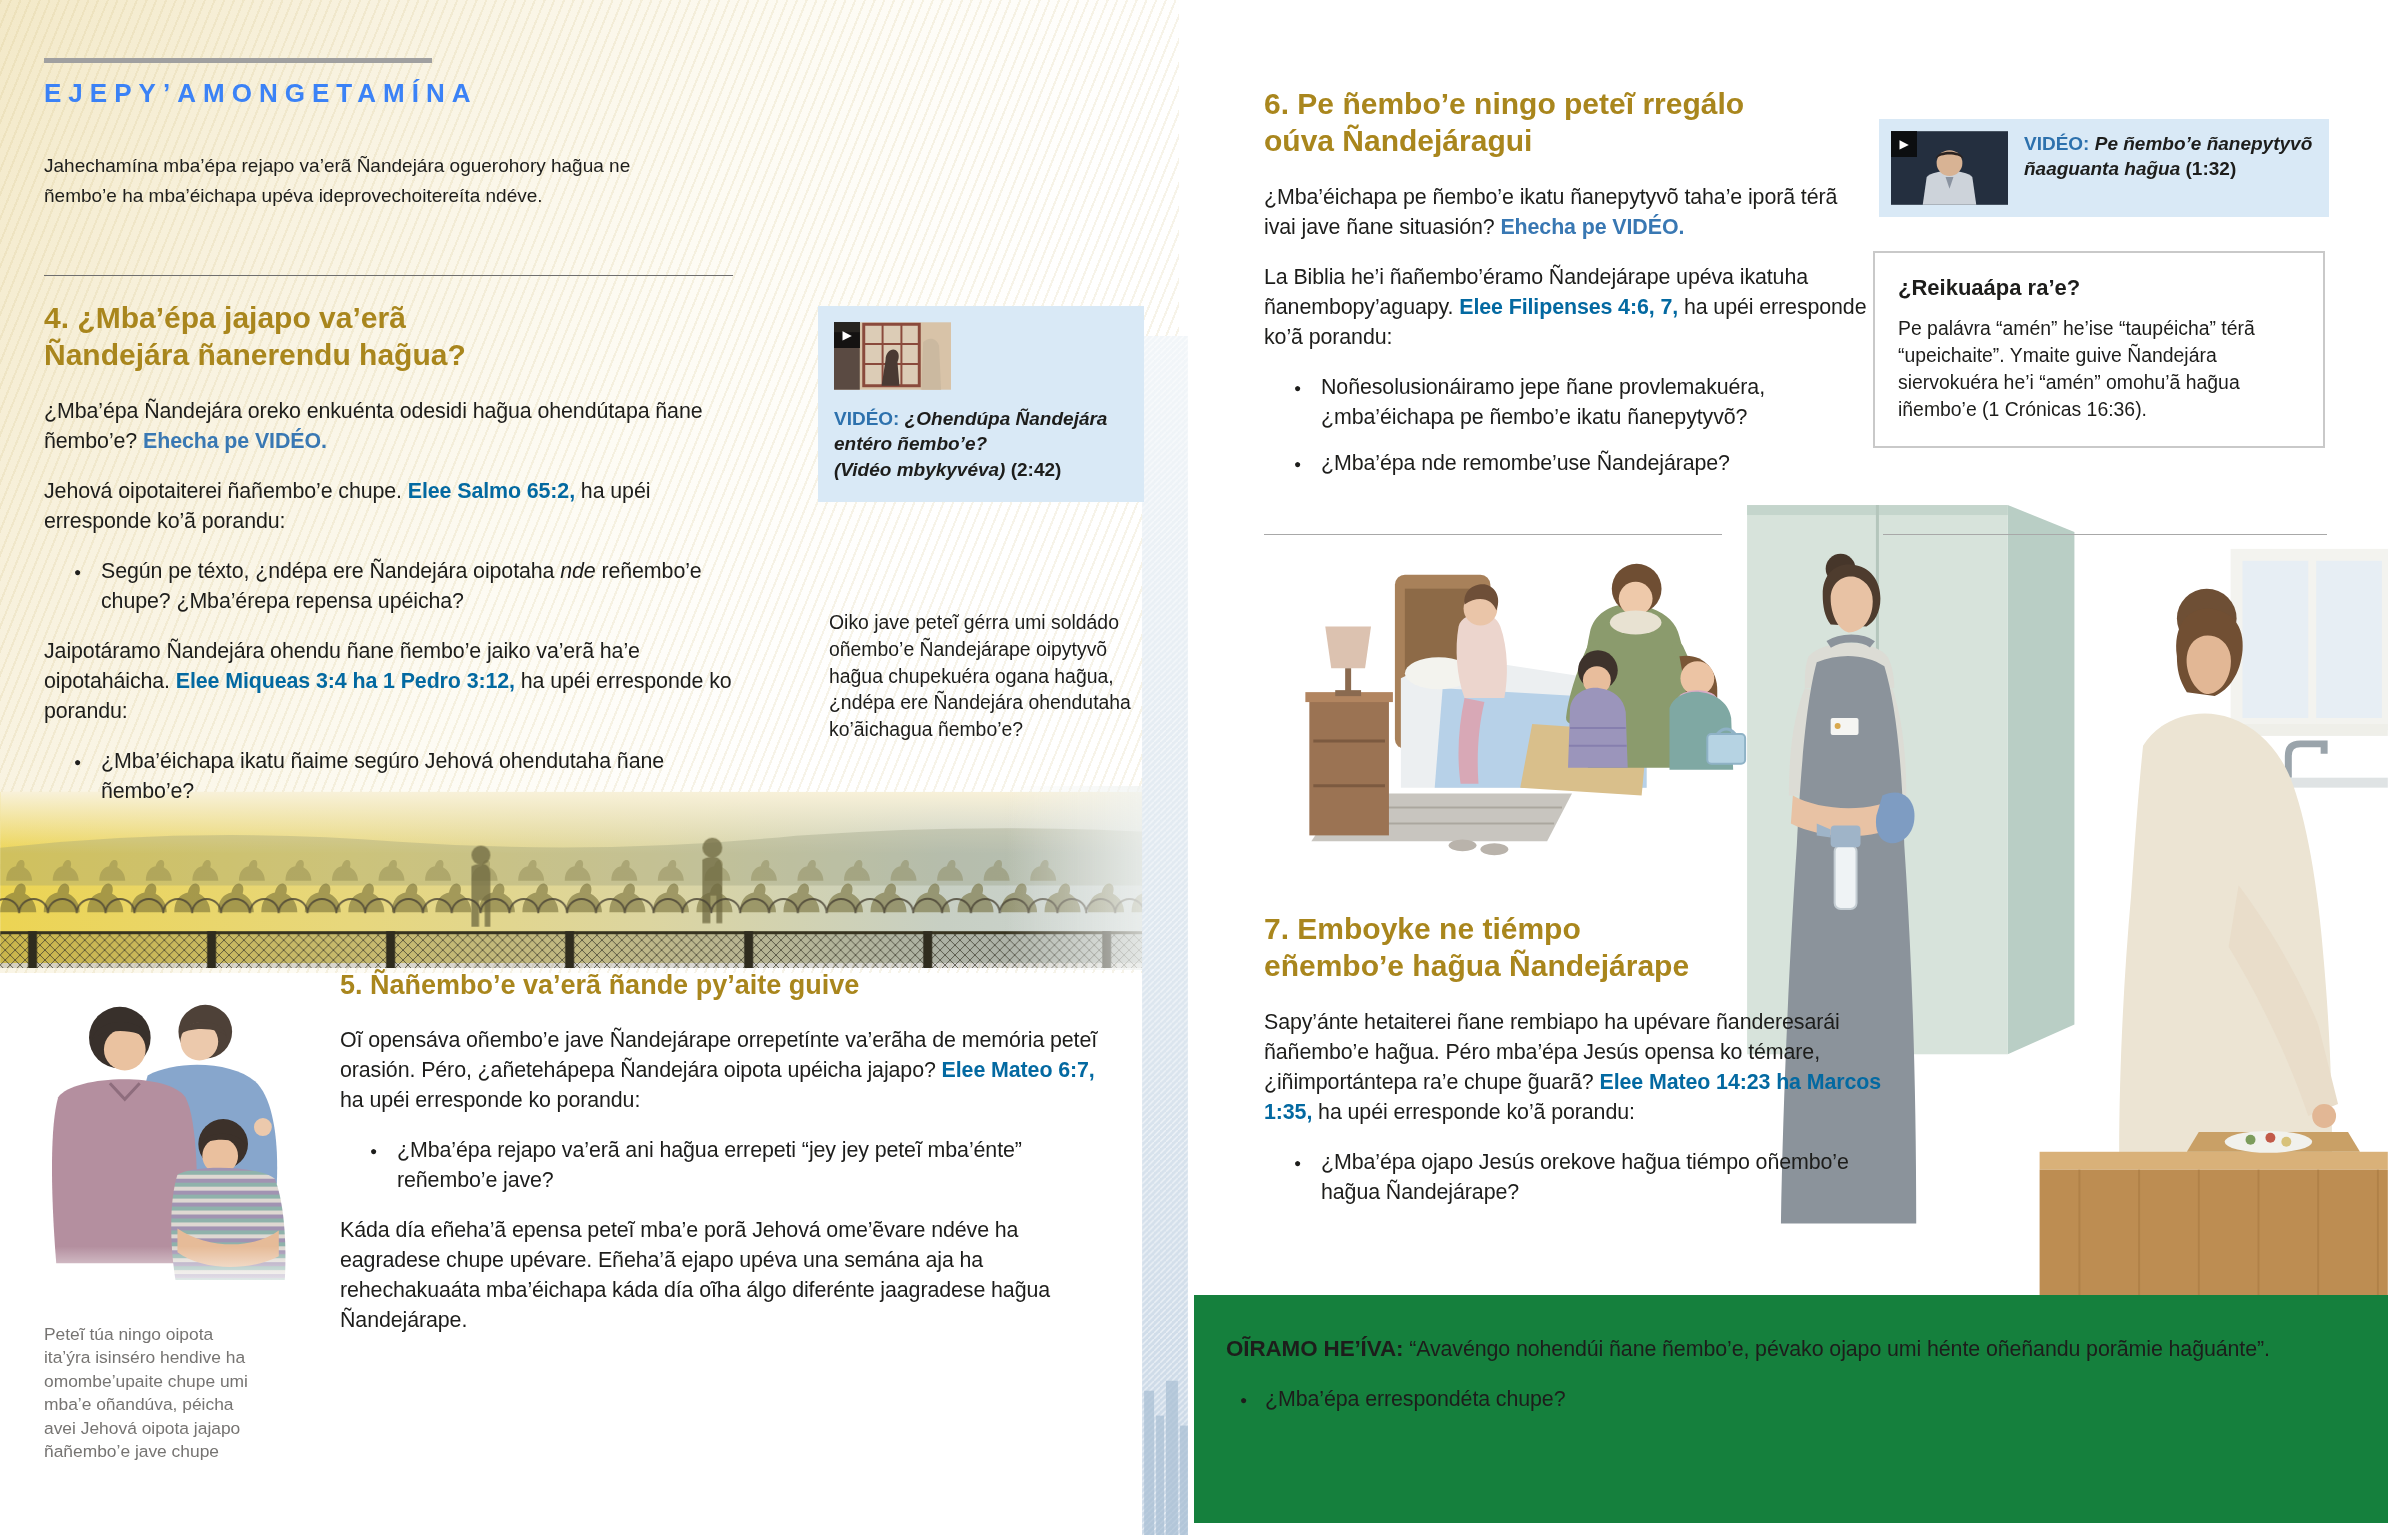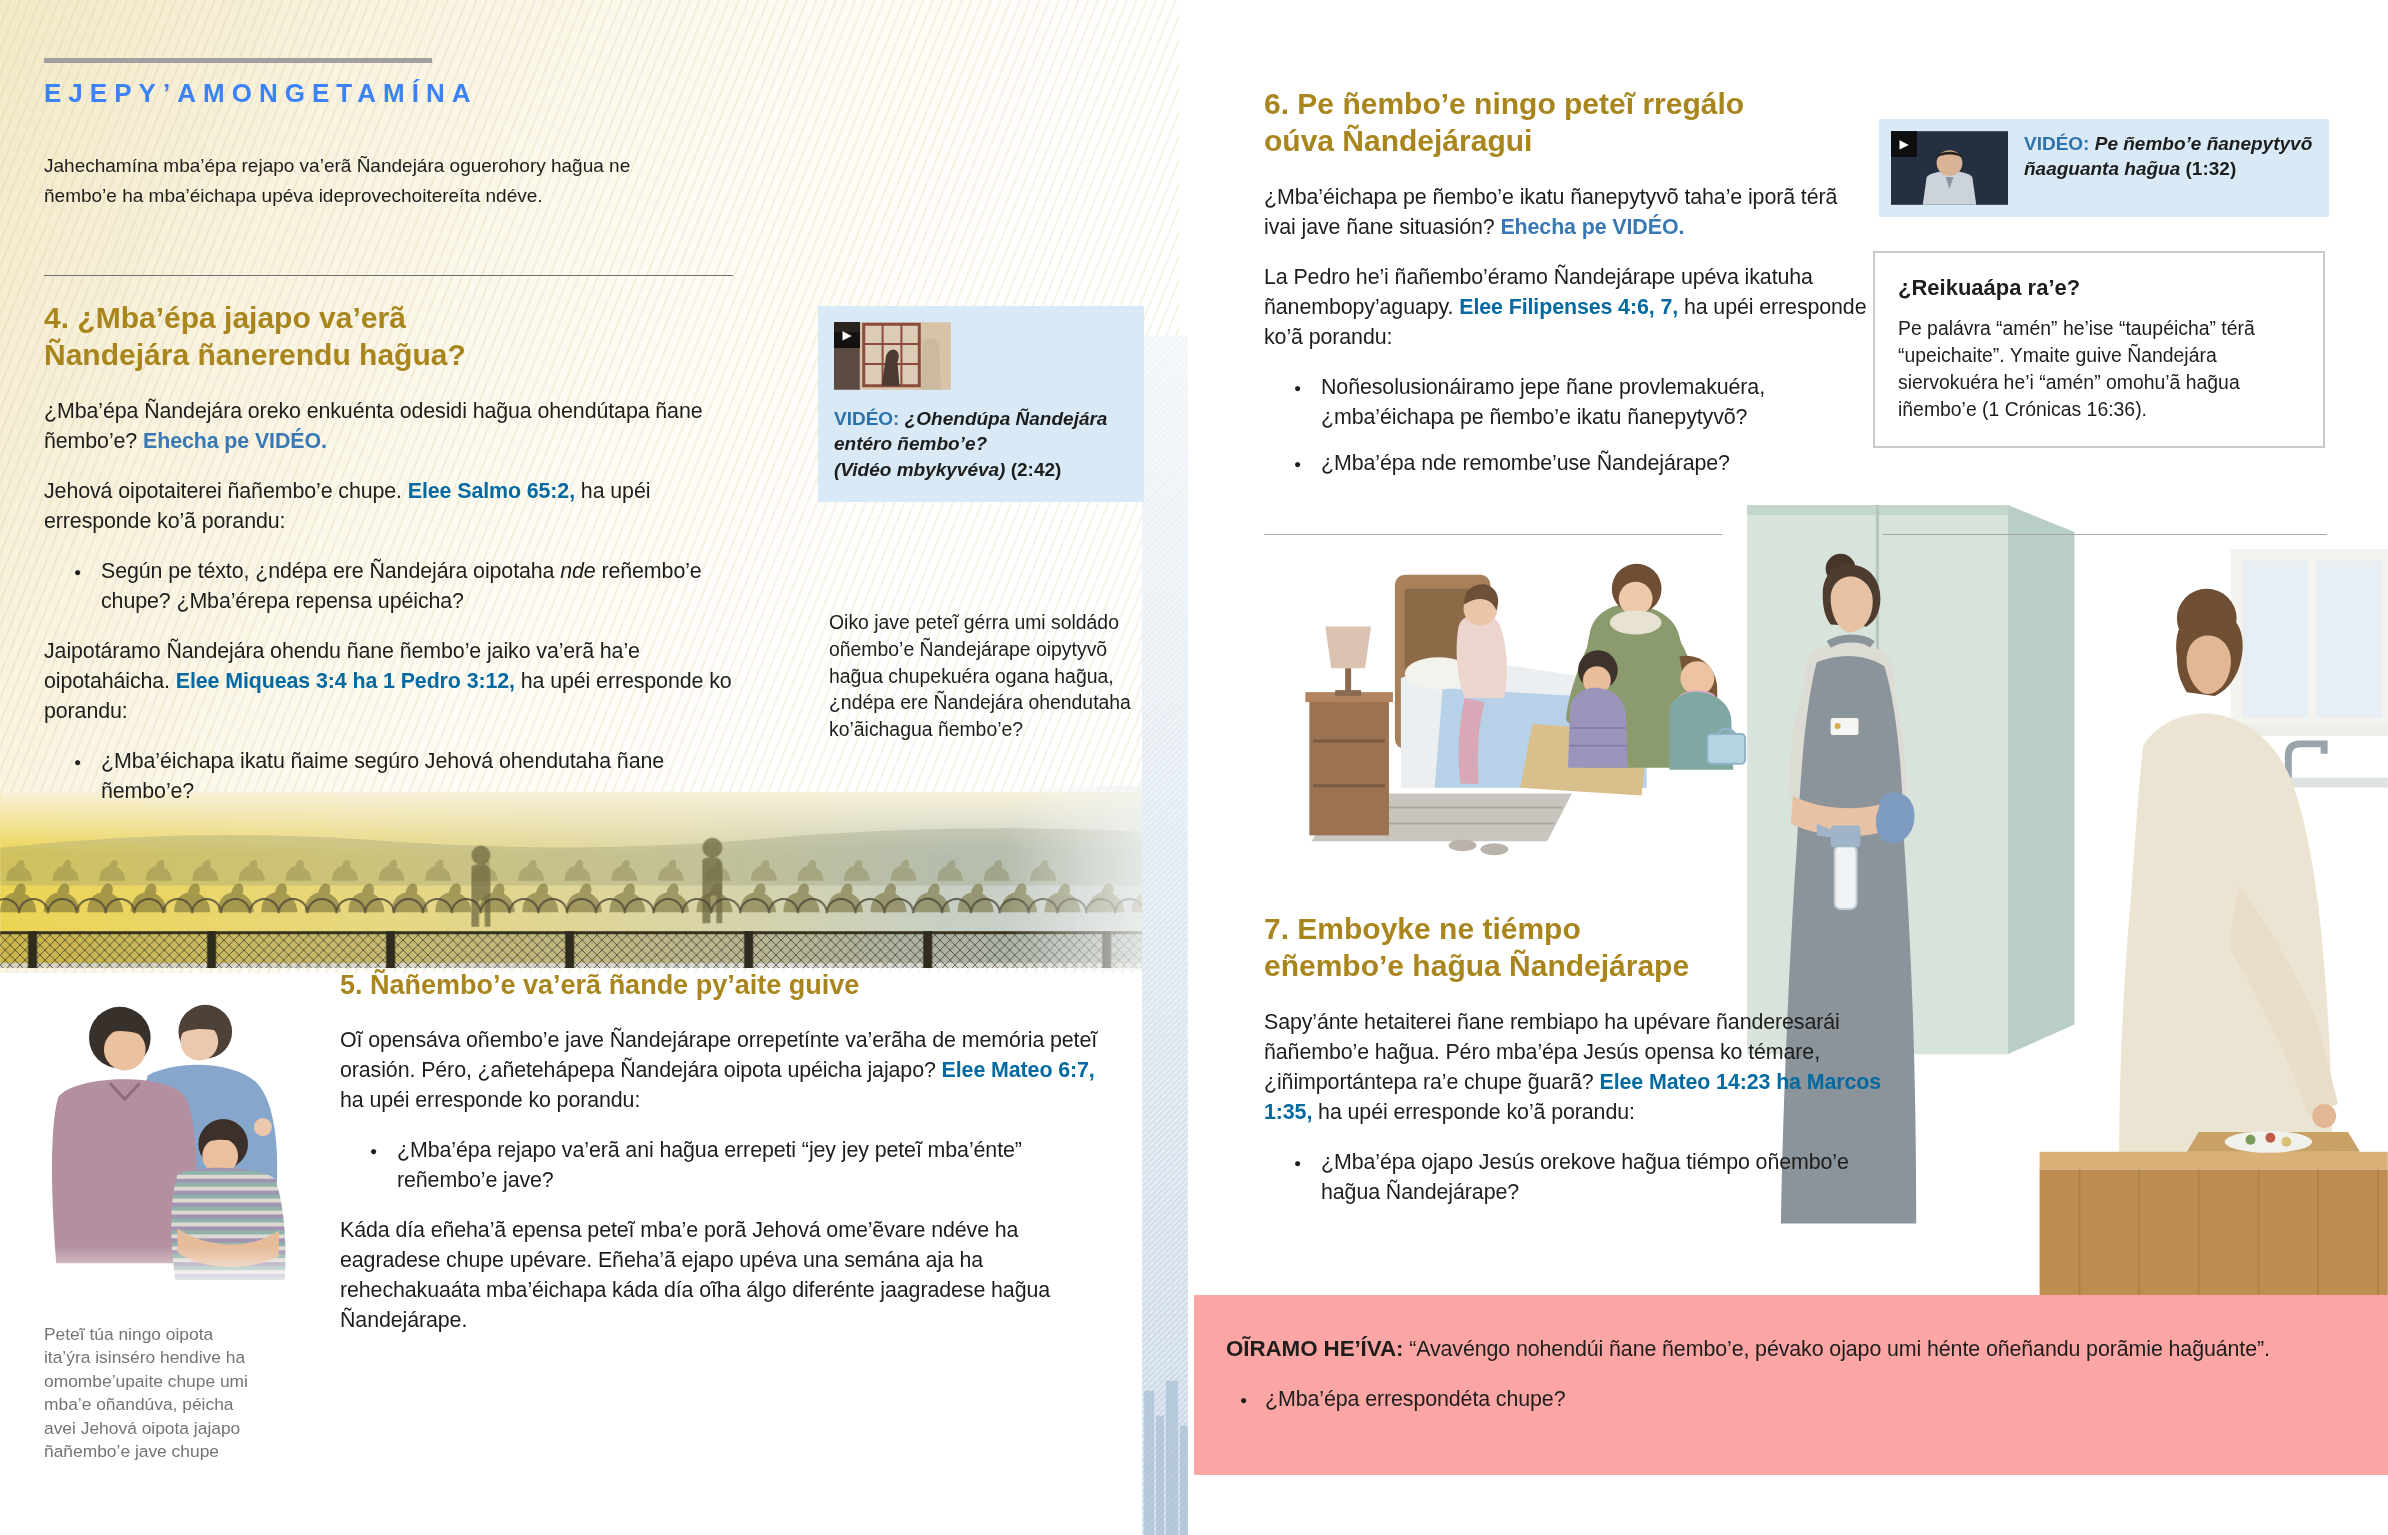--- a/index.html
+++ b/index.html
@@ -47,21 +47,21 @@
   
   #know{position:absolute;left:1873px;top:251px;width:452px;box-sizing:border-box;background:#ffffff;
         border:2px solid #c9c9c9;padding:22px 23px;}
   #know h3{margin:0 0 14px 0;font-size:22px;}
   #know p{margin:0;font-size:19.4px;line-height:1.4;}
   
   .rule6{position:absolute;top:534px;height:1px;background:#a8a8a8;}
   #rule6a{left:1264px;width:458px;}
   #rule6b{left:1883px;width:444px;}
   
-  #footer{position:absolute;left:1194px;top:1295px;width:1194px;height:180px;background:#fca5a5;
+  #footer{position:absolute;left:1194px;top:1295px;width:1194px;height:228px;background:#15803d;
           box-sizing:border-box;padding:38px 90px 0 32px;}
   #footer .flabel{font-size:22.4px;}
   #footer .bullet{margin-left:14px;padding-left:25px;}
   
   #stripsvg{position:absolute;left:0;top:786px;}
   #famsvg{position:absolute;left:28px;top:980px;}
   #guttersvg{position:absolute;left:1142px;top:336px;}
   #rightsvg{position:absolute;left:1144px;top:328px;}
   svg{display:block;}
 </style>
@@ -370,21 +370,21 @@
     <div class="bullet b">¿Mba’épa rejapo va’erã ani hag̃ua errepeti “jey jey peteĩ mba’énte” reñembo’e jave?</div>
     <p class="b">Káda día eñeha’ã epensa peteĩ mba’e porã Jehová ome’ẽvare ndéve ha eagradese chupe upévare. Eñeha’ã ejapo upéva una semána aja ha rehechakuaáta mba’éichapa káda día oĩha álgo diferénte jaagradese hag̃ua Ñandejárape.</p>
   </div>
 
   <p id="cap5">Peteĩ túa ningo oipota ita’ýra isinséro hendive ha omombe’upaite chupe umi mba’e oñandúva, péicha avei Jehová oipota jajapo ñañembo’e jave chupe</p>
 
   <div id="col6">
     <h2 class="sec t30">6. Pe ñembo’e ningo peteĩ rregálo
 oúva Ñandejáragui</h2>
     <p class="b"><span>¿Mba’éichapa pe ñembo’e ikatu ñanepytyvõ taha’e iporã térã ivai jave ñane situasión? </span><a class="blue">Ehecha pe VIDÉO.</a></p>
-    <p class="b"><span>La Pedro he’i ñañembo’éramo Ñandejárape upéva ikatuha ñanembopy’aguapy. </span><a class="gold">Elee Filipenses 4:6, 7,</a><span> ha upéi erresponde ko’ã porandu:</span></p>
+    <p class="b"><span>La Biblia he’i ñañembo’éramo Ñandejárape upéva ikatuha ñanembopy’aguapy. </span><a class="gold">Elee Filipenses 4:6, 7,</a><span> ha upéi erresponde ko’ã porandu:</span></p>
     <div class="bullet b" style="margin-bottom:16px;">Noñesolusionáiramo jepe ñane provlemakuéra, ¿mba’éichapa pe ñembo’e ikatu ñanepytyvõ?</div>
     <div class="bullet b">¿Mba’épa nde remombe’use Ñandejárape?</div>
   </div>
 
   <div id="vc2" class="vcard">
     <div class="thumb">
       <svg width="117" height="74" viewBox="0 0 118 74">
         <rect width="118" height="74" fill="#1c2430"></rect>
         <rect width="118" height="74" fill="#2b3a4e" opacity="0.5"></rect>
         <path d="M36 46 C44 38 74 38 82 46 L86 74 L32 74 Z" fill="#cdd3da"></path>

